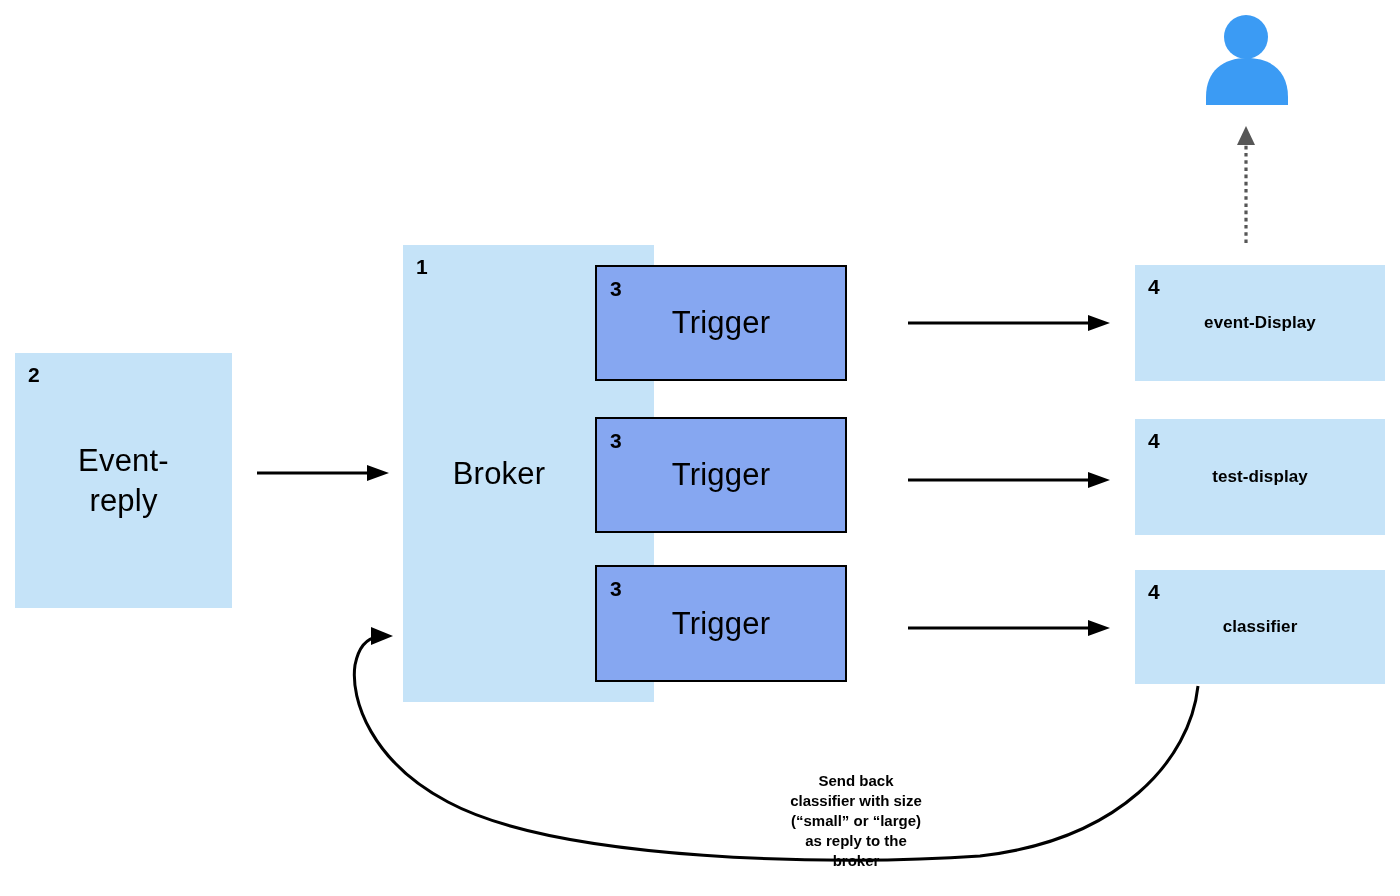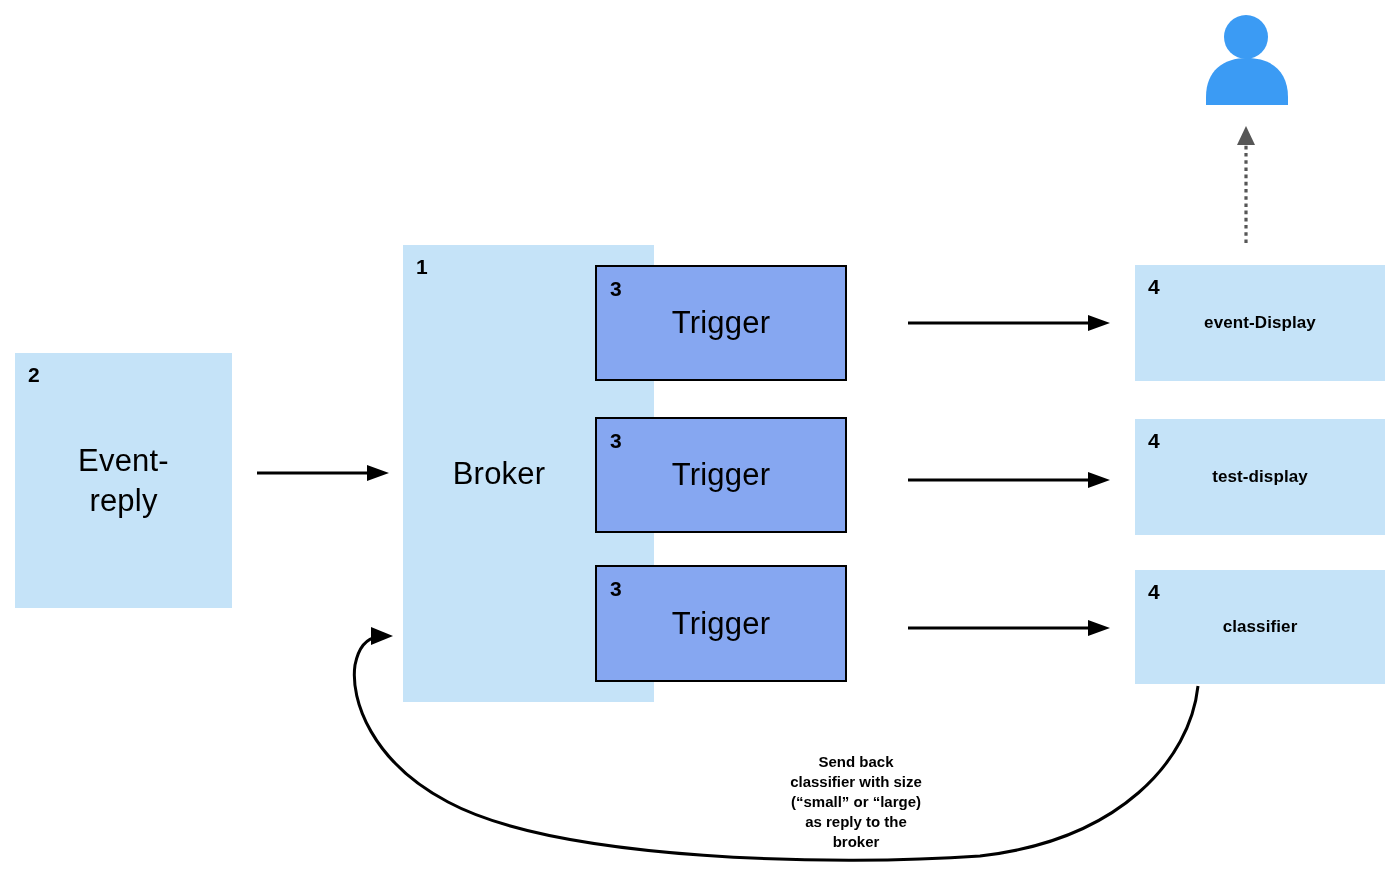--- a/index.html
+++ b/index.html
@@ -65,21 +65,21 @@
   #trigger-1 { left: 595px; top: 265px; width: 252px; height: 116px; }
   #trigger-2 { left: 595px; top: 417px; width: 252px; height: 116px; }
   #trigger-3 { left: 595px; top: 565px; width: 252px; height: 117px; }
 
   #target-1 { left: 1135px; top: 265px; width: 250px; height: 116px; }
   #target-2 { left: 1135px; top: 419px; width: 250px; height: 116px; }
   #target-3 { left: 1135px; top: 570px; width: 250px; height: 114px; }
 
   .annotation {
     position: absolute;
-    left: 752px; top: 752px;
+    left: 752px; top: 771px;
     width: 208px;
     text-align: center;
     font-size: 15px;
     font-weight: 700;
     line-height: 20px;
     white-space: pre-line;
   }
 </style>
 </head>
 <body>

